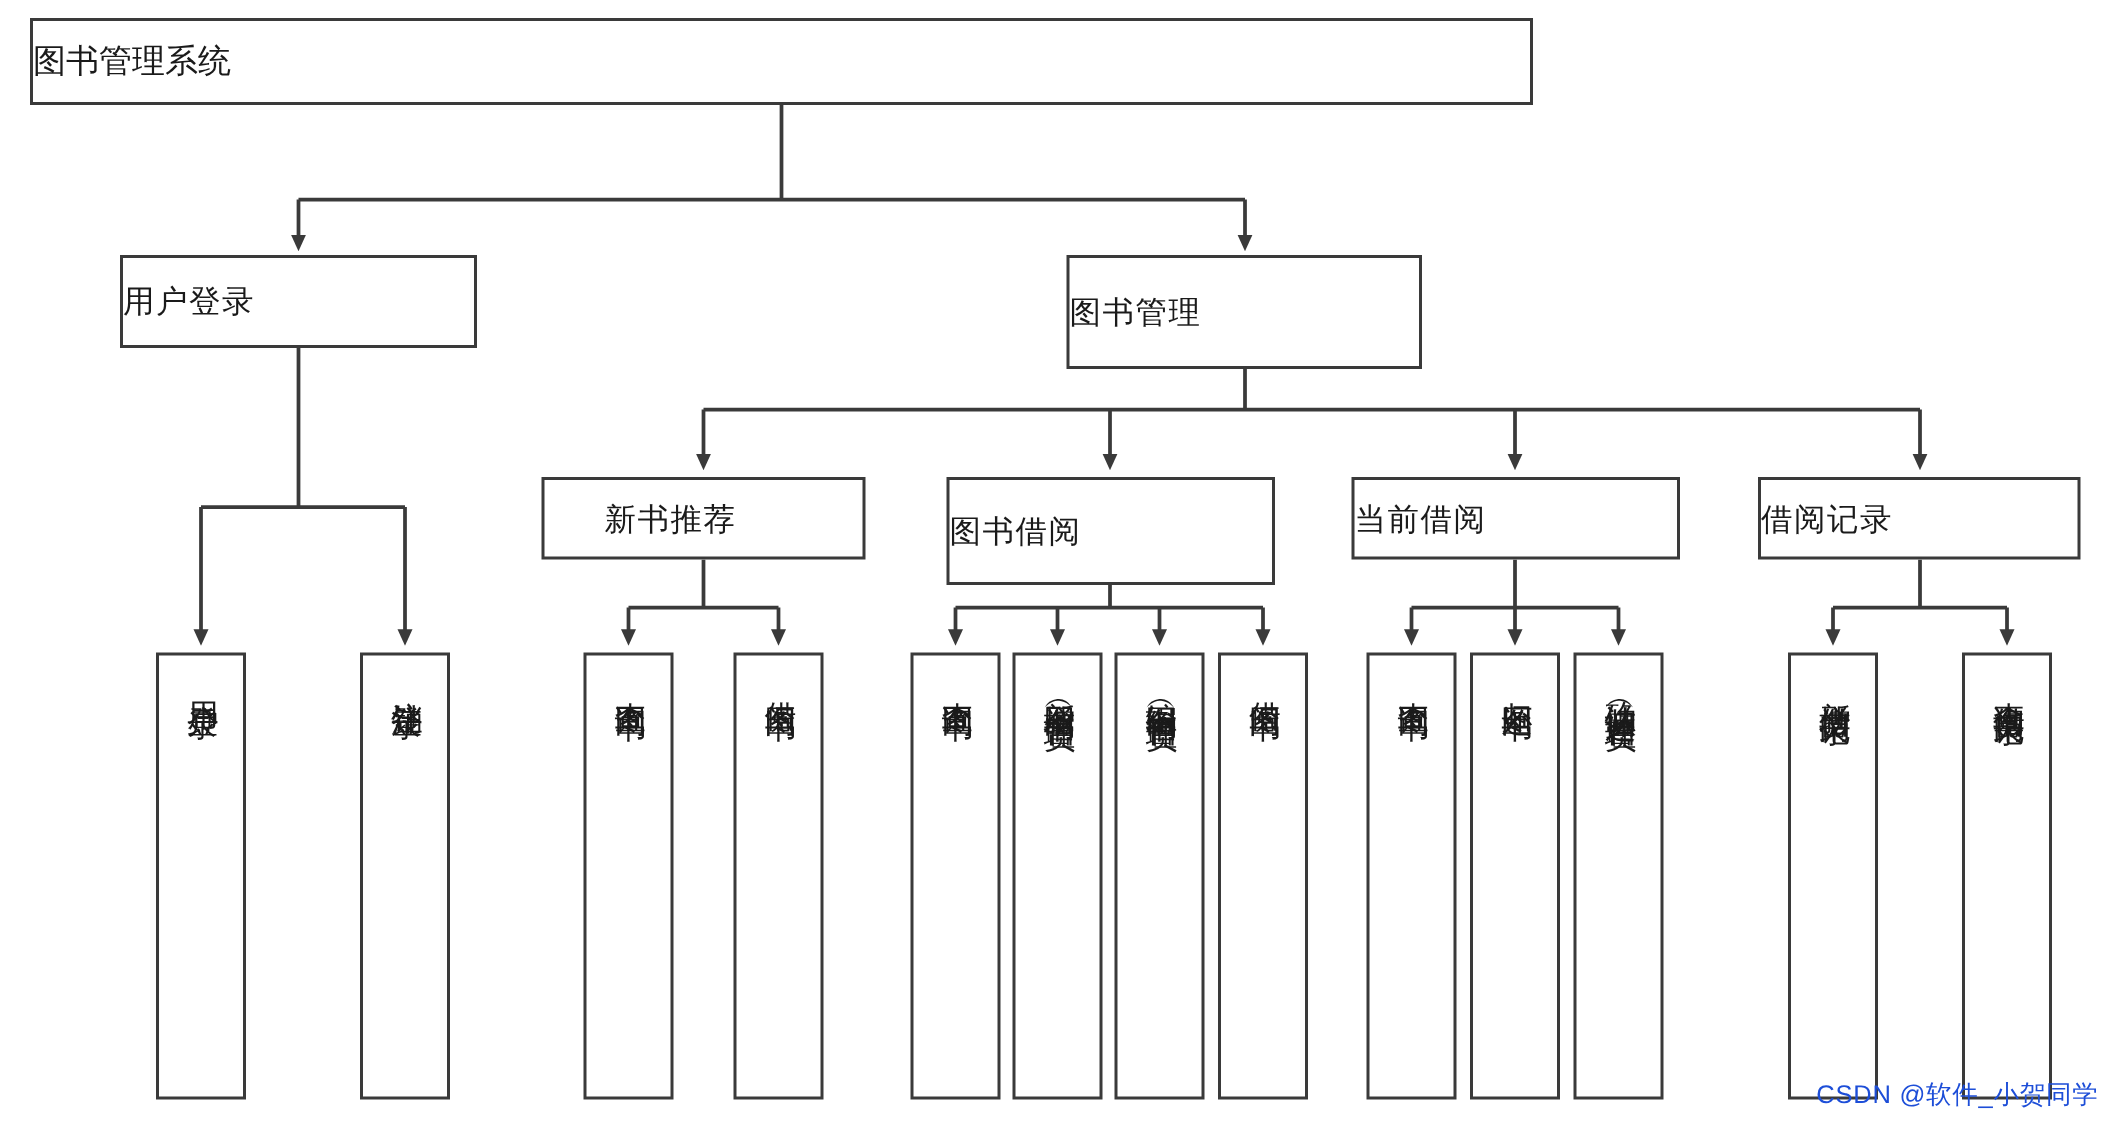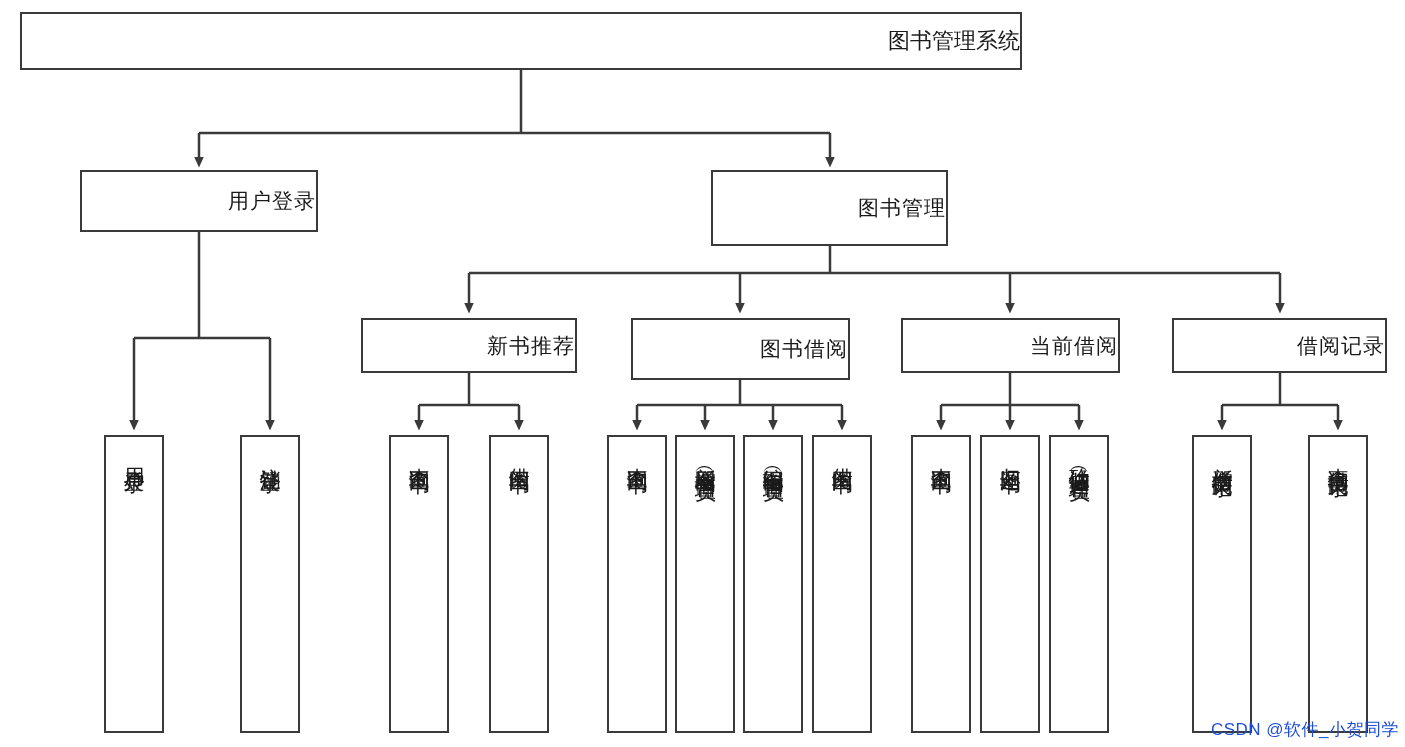--- a/index.html
+++ b/index.html
@@ -4,21 +4,21 @@
 <style>
   html,body{margin:0;padding:0;background:#ffffff;}
   body{width:1405px;height:747px;overflow:hidden;
        font-family:"Liberation Sans","DejaVu Sans",sans-serif;}
   #stage{position:relative;width:1405px;height:747px;background:#fff;}
 
   svg.wires{position:absolute;left:0;top:0;width:1405px;height:747px;pointer-events:none;}
 
   .node{position:absolute;box-sizing:border-box;background:#ffffff;
         border:2.5px solid #3a3a3a;display:flex;align-items:center;
-        justify-content:flex-end;color:#1a1a1a;}
+        justify-content:flex-start;color:#1a1a1a;}
   .node.h{font-size:21px;letter-spacing:1px;}
   .node.root{font-size:22px;}
   .node.leaf{font-size:21px;letter-spacing:2px;padding-top:14px;
              align-items:flex-start;justify-content:center;}
   .vtext{writing-mode:vertical-rl;text-orientation:upright;
          line-height:1.08;letter-spacing:2px;white-space:nowrap;}
 
   .watermark{position:absolute;right:6px;bottom:6px;font-size:17px;
              color:#1d4ed8;letter-spacing:.5px;white-space:nowrap;}
 </style>
@@ -81,24 +81,24 @@
     <span>图书管理系统</span>
   </div>
 
   <div class="node h" style="left:80px;top:170px;width:238px;height:62px;">
     <span>用户登录</span>
   </div>
   <div class="node h" style="left:711px;top:170px;width:237px;height:76px;">
     <span>图书管理</span>
   </div>
 
-  <div class="node h" style="left:361px;top:318px;width:216px;height:55px;">
+  <div class="node h" style="left:361px;top:318px;width:216px;height:55px;padding-left:40px;">
     <span>新书推荐</span>
   </div>
-  <div class="node h" style="left:631px;top:318px;width:219px;height:62px;">
+  <div class="node h" style="left:631px;top:318px;width:219px;height:72px;">
     <span>图书借阅</span>
   </div>
   <div class="node h" style="left:1172px;top:318px;width:215px;height:55px;">
     <span>借阅记录</span>
   </div>
   <div class="node h" style="left:901px;top:318px;width:219px;height:55px;">
     <span>当前借阅</span>
   </div>
 
   <div class="node leaf" style="left:104px;top:435px;width:60px;height:298px;">

